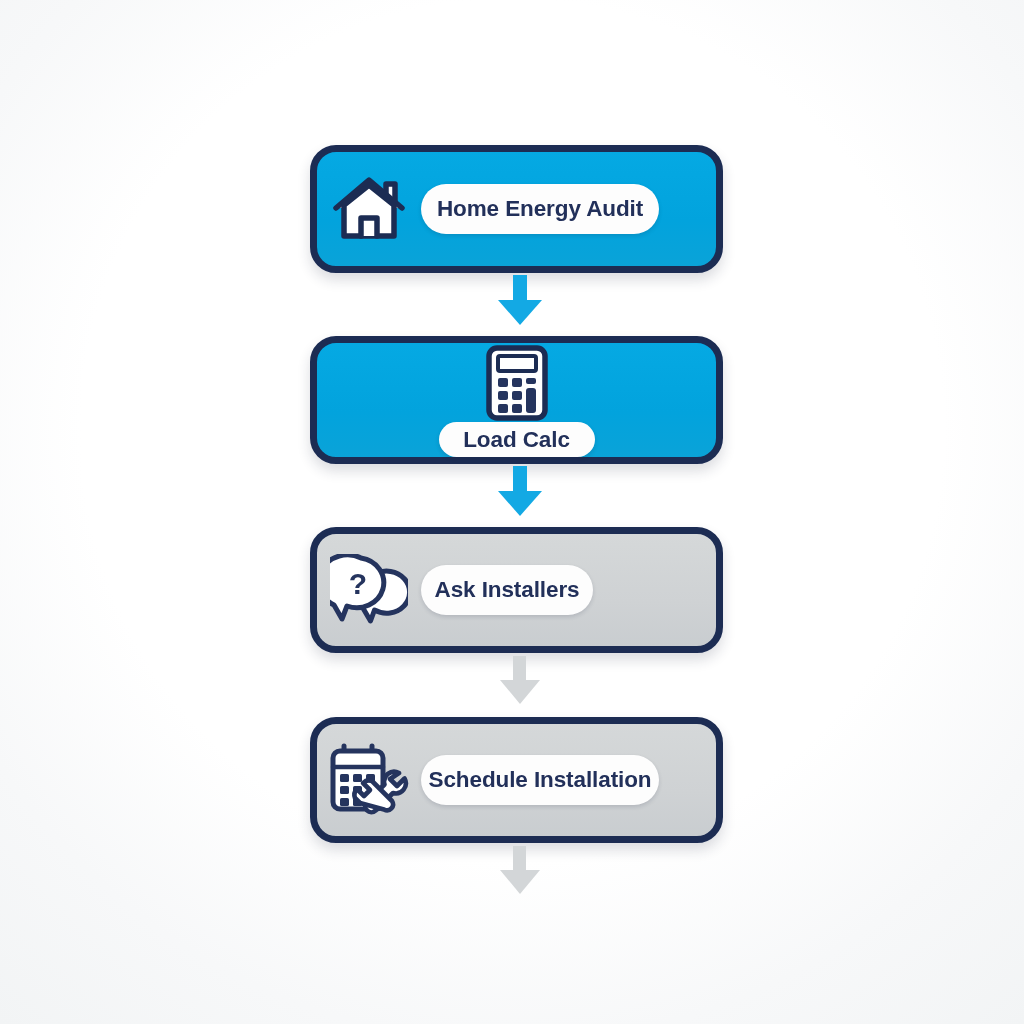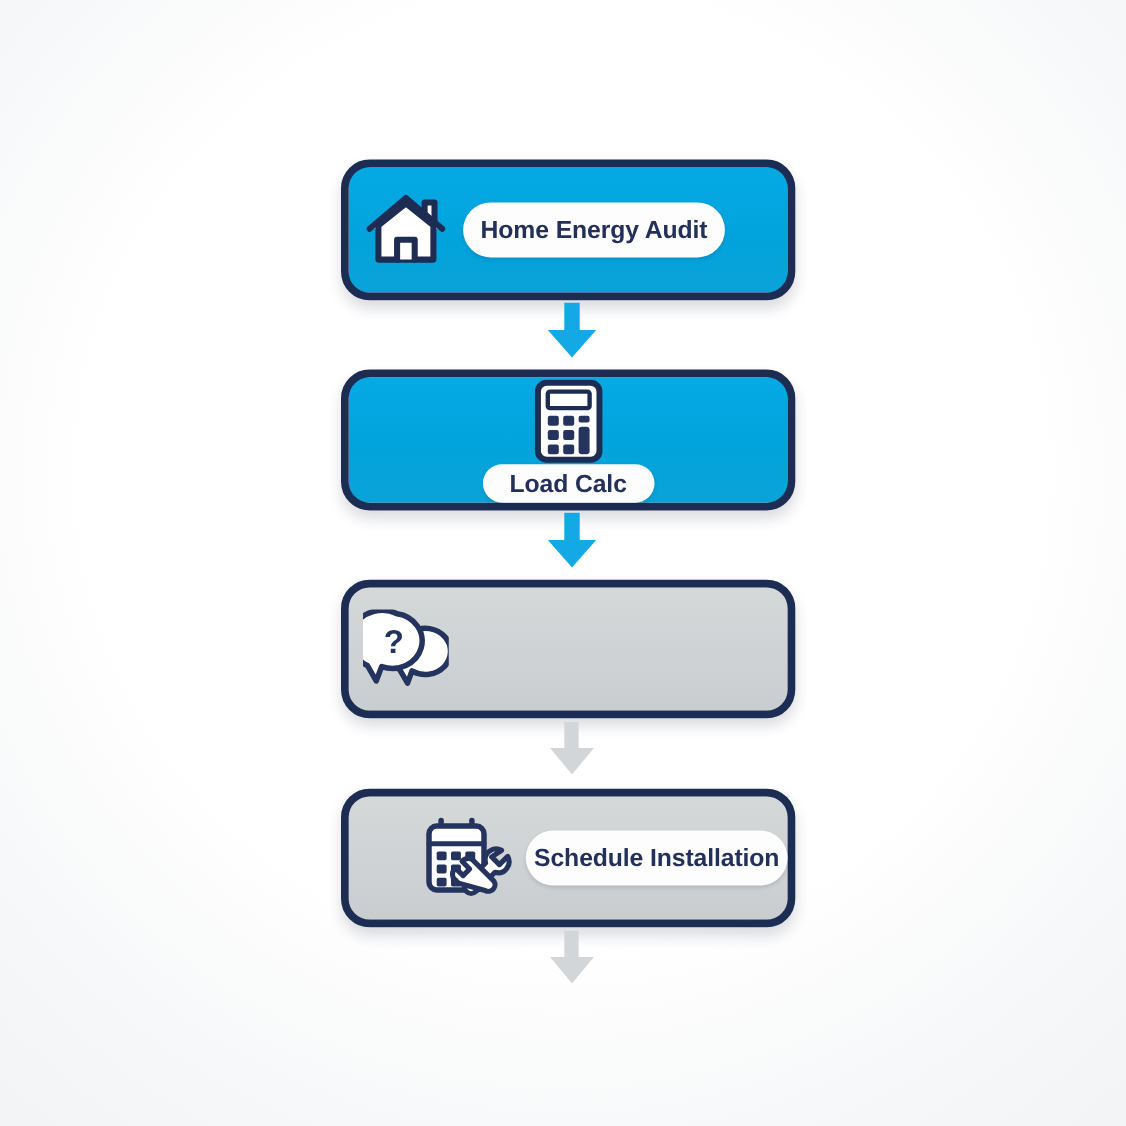--- a/index.html
+++ b/index.html
@@ -134,32 +134,35 @@
   <div class="card gray" style="left:310px; top:527px; width:413px; height:126px;">
     <div class="card-icon">
       <svg width="78" height="72" viewBox="0 0 78 72" aria-hidden="true">
         <g fill="#ffffff" stroke="#25345e" stroke-width="5" stroke-linejoin="round">
           <path d="M45 20 a23 21 0 1 1 -0.5 36 l-4 11 -7 -12 a23 21 0 0 1 11.5 -35 Z"></path>
           <path d="M31 4 a27 25 0 1 1 -14 48 l-5 13 -8 -14 a27 25 0 0 1 27 -47 Z"></path>
         </g>
         <text x="28" y="40" text-anchor="middle" font-family="Liberation Sans, sans-serif" font-size="30" font-weight="bold" fill="#25345e">?</text>
       </svg>
     </div>
+    <div class="pill" style="width:172px; padding:0;">
+      <span class="pill-label">Ask Installers</span>
+    </div>
   </div>
 
   <div class="arrow" style="left:494px; top:656px; height:50px;">
     <svg width="52" height="50" viewBox="0 0 52 50" aria-hidden="true">
       <g>
         <rect x="19" y="0" width="13" height="26" fill="#d3d6d8"></rect>
         <path d="M6 24 H46 L26 48 Z" fill="#d3d6d8"></path>
       </g>
     </svg>
   </div>
 
-  <div class="card gray" style="left:310px; top:717px; width:413px; height:126px;justify-content:flex-end;">
+  <div class="card gray" style="left:310px; top:717px; width:413px; height:126px;">
     <div class="card-icon">
       <svg width="80" height="78" viewBox="0 0 80 78" aria-hidden="true">
         <g stroke="#25345e" stroke-width="5" stroke-linejoin="round" stroke-linecap="round" fill="#ffffff">
           <path d="M15 5 v9"></path>
           <path d="M43 5 v9"></path>
           <rect x="4" y="10" width="50" height="58" rx="7" ry="7"></rect>
           <path d="M4 26 H54" stroke-width="4.5"></path>
         </g>
         <g fill="#25345e">
           <rect x="11" y="33" width="9" height="8" rx="1.6"></rect>

